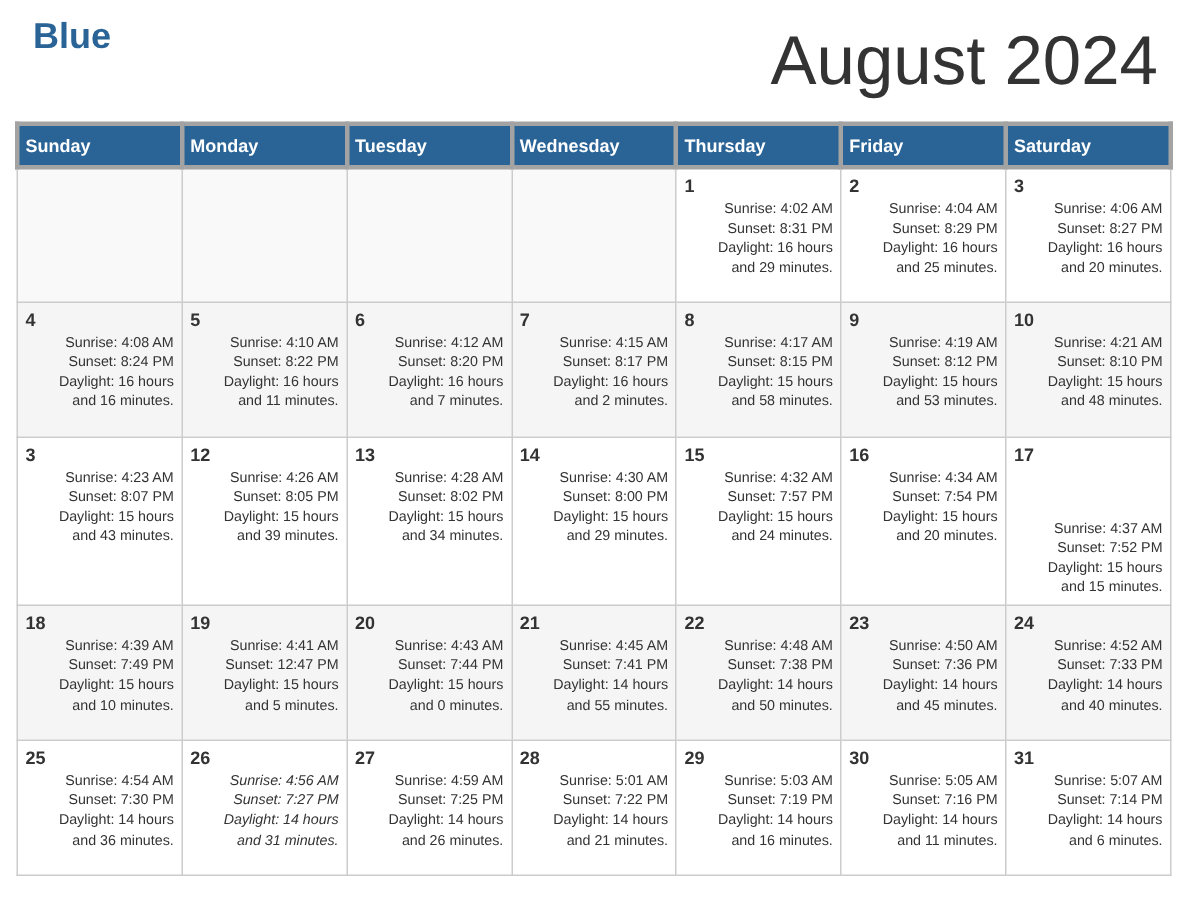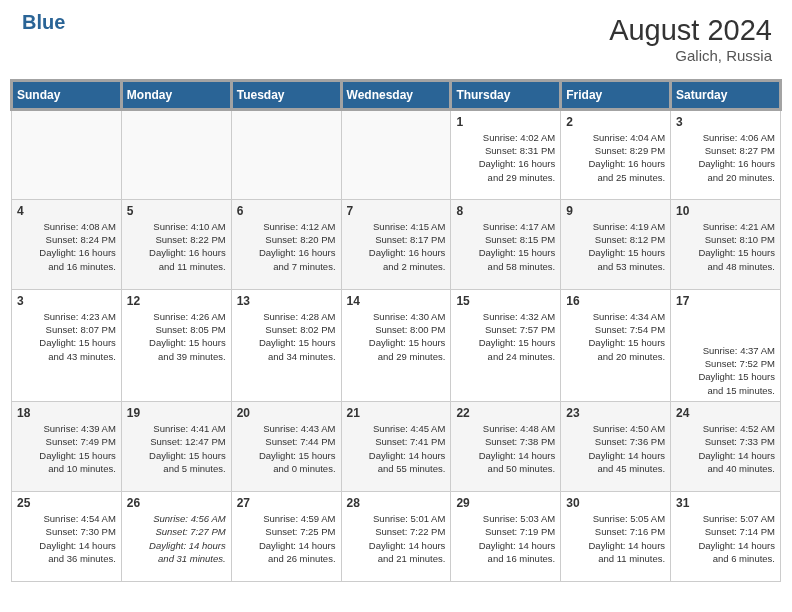--- a/index.html
+++ b/index.html
@@ -20,34 +20,34 @@
     .logo {
       display: flex;
       align-items: center;
     }
     .logo-text-general {
       font-size: 18px;
       font-weight: bold;
       color: #333;
     }
     .logo-text-blue {
-      font-size: 20px;
+      font-size: 24px;
       font-weight: bold;
       color: #2a6496;
     }
     .logo-icon {
       width: 22px;
       height: 22px;
       margin-left: 2px;
     }
     .title-block {
       text-align: right;
     }
     .month-year {
-      font-size: 29px;
+      font-size: 46px;
       font-weight: normal;
       color: #333;
       line-height: 1.1;
     }
     .location {
       font-size: 15px;
       color: #555;
     }
     table {
       width: 100%;
@@ -97,21 +97,20 @@
 <body>
 
 <div class="header">
   <div class="logo">
     <div style="display:flex; flex-direction:column; align-items:flex-start;">
       <span class="logo-text-blue" style="margin-top:-4px; margin-left:2px;">Blue</span>
     </div>
   </div>
   <div class="title-block">
     <div class="month-year">August 2024</div>
-    <div class="location">Galich, Russia</div>
   </div>
 </div>
 
 <table>
   <thead>
     <tr>
       <th>Sunday</th>
       <th>Monday</th>
       <th>Tuesday</th>
       <th>Wednesday</th>

